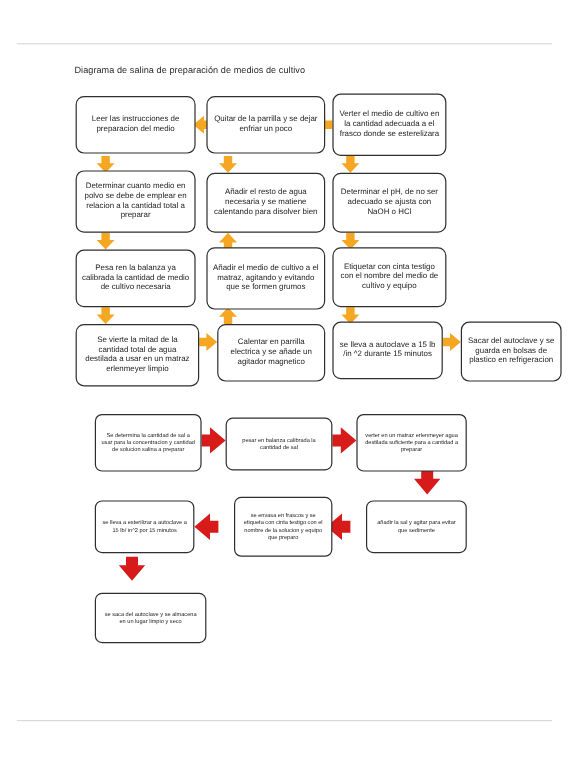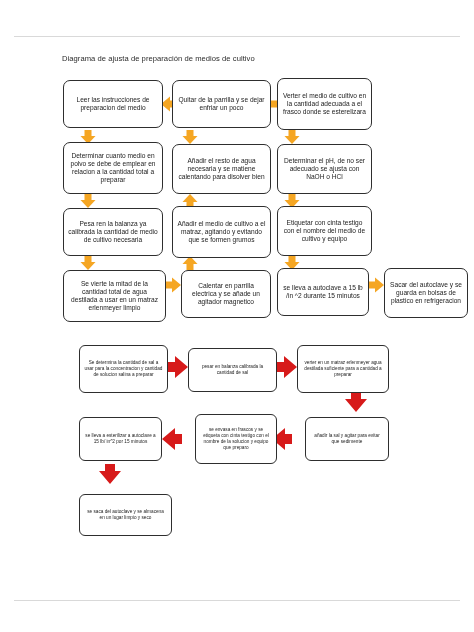--- a/index.html
+++ b/index.html
@@ -74,21 +74,21 @@
   }
 </style>
 </head>
 <body>
 
 <div class="page">
 
   <div class="rule top"></div>
   <div class="rule bottom"></div>
 
-  <div class="doc-title">Diagrama de ajusta de preparación de medios de cultivo</div>
+  <div class="doc-title">Diagrama de salina de preparación de medios de cultivo</div>
 
   <div class="layer">
     <svg width="474" height="632" viewBox="0 0 474 632">
       <defs>
 
         <g id="unused"></g>
       </defs>
 
       <g fill="#F5A623">
         <path d="M84.5,130 h7 v6 h4 l-7.5,8 l-7.5,-8 h4 z"></path>

